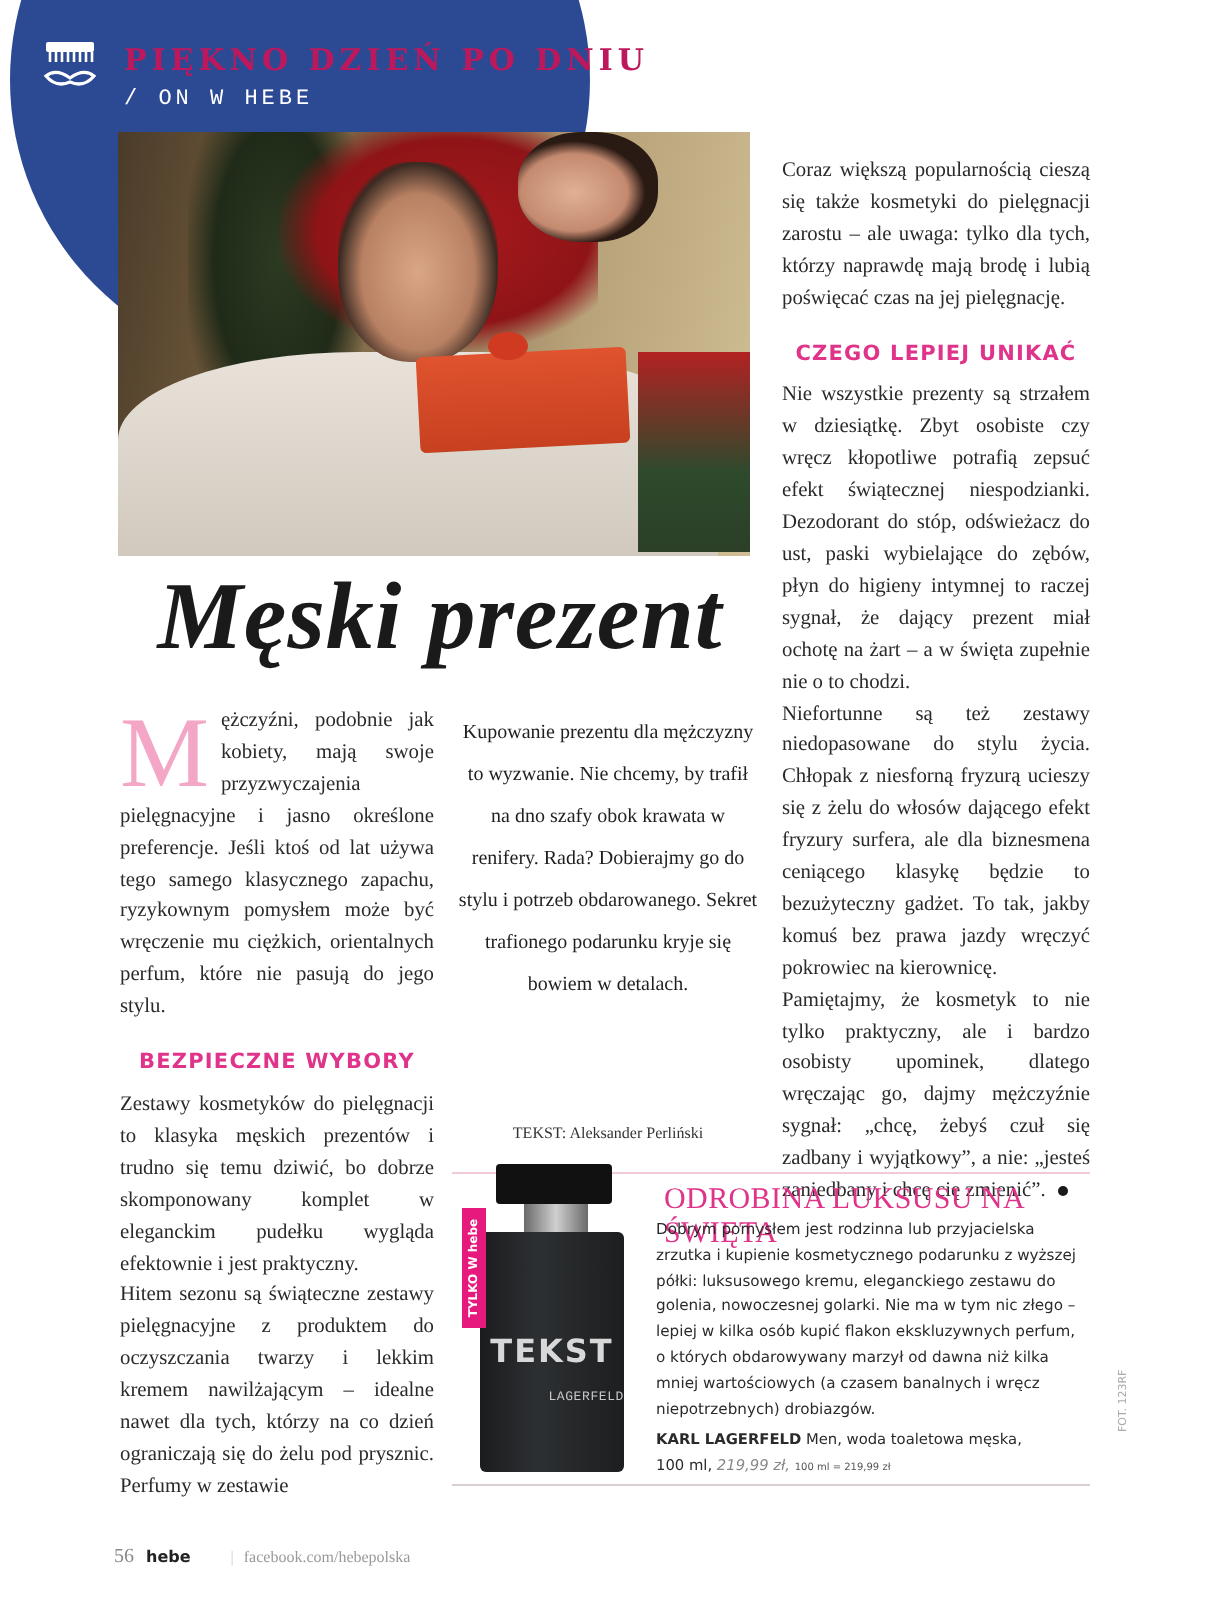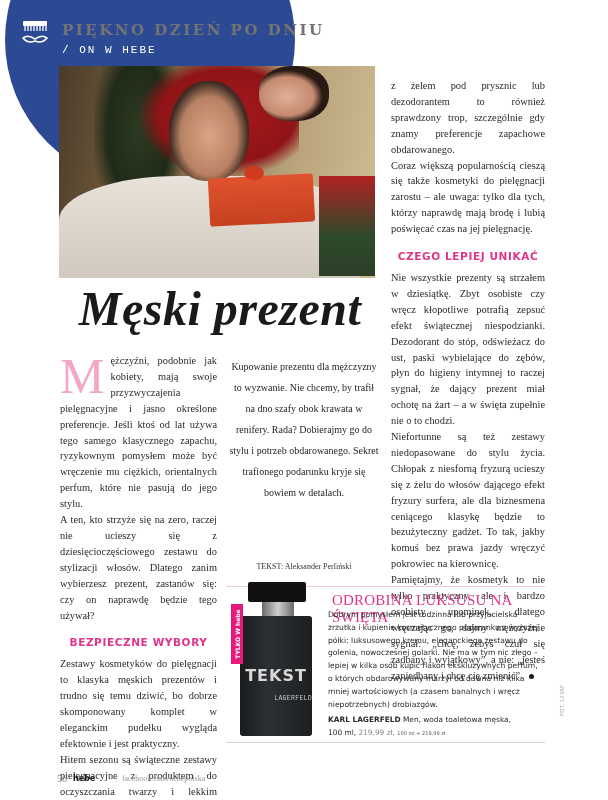--- a/index.html
+++ b/index.html
@@ -6,21 +6,21 @@
   html, body { width: 608px; height: 800px; background: #ffffff; overflow: hidden; }
   body { position: relative; font-family: "Liberation Serif", serif; color: #2a2a2a; }
 
   .blue-circle {
     position: absolute; left: 5px; top: -105px; width: 290px; height: 290px;
     border-radius: 50%; background: #2c4a94; z-index: 1;
   }
   .section-header { position: absolute; left: 20px; top: 14px; z-index: 3; display: flex; align-items: flex-start; }
   .section-header .comb-icon { width: 32px; height: 32px; margin-right: 10px; margin-top: 4px; }
   .section-title {
-    font-family: "DejaVu Serif", serif; font-weight: bold; color: #737373;
+    font-family: "DejaVu Serif", serif; font-weight: bold; color: #be185d;
     font-size: 15px; letter-spacing: 2.5px; line-height: 20px; margin-top: 6px;
   }
   .section-sub {
     font-family: Liberation Mono, monospace; color: #ffffff; font-size: 11px;
     letter-spacing: 2px; margin-top: 4px;
   }
 
   .hero-photo {
     position: absolute; left: 59px; top: 66px; width: 316px; height: 212px; z-index: 2;
     overflow: hidden;
@@ -86,21 +86,21 @@
   .exclusive-tag span { position: absolute; left: 50%; top: 50%; transform: translate(-50%,-50%) rotate(-90deg);
     white-space: nowrap; color: #fff; font-family: "DejaVu Sans", sans-serif; font-size: 6px; font-weight: bold; }
 
   .promo-title { position: absolute; left: 332px; top: 592px; width: 220px;
     font-family: "Liberation Serif", serif; color: #e0348a; font-size: 15px; letter-spacing: 0.2px; }
   .promo-body { position: absolute; left: 328px; top: 609px; width: 215px;
     font-family: "DejaVu Sans", sans-serif; font-size: 7.6px; line-height: 12.8px; color: #2a2a2a; }
   .promo-product { position: absolute; left: 328px; top: 714px; width: 215px;
     font-family: "DejaVu Sans", sans-serif; font-size: 7.4px; line-height: 12.5px; color: #2a2a2a; }
   .promo-product .pbrand { font-weight: bold; }
-  .promo-product .price { color: #888; }
+  .promo-product .price { color: #888; font-style: italic; }
   .promo-product .unit-price { color: #555; font-size: 5px; }
 
   .photo-credit { position: absolute; left: 559px; top: 716px; transform: rotate(-90deg); transform-origin: left top;
     font-family: "DejaVu Sans", sans-serif; font-size: 5.5px; color: #aaa; white-space: nowrap; }
 
   .footer { position: absolute; left: 36px; top: 773px; display: flex; align-items: center;
     font-family: "Liberation Serif", serif; font-size: 8px; color: #999; }
   .footer .page-num { font-size: 10px; color: #888; margin-right: 6px; padding-left: 21px; }
   .footer .logo { font-family: "DejaVu Sans", sans-serif; font-weight: bold; color: #222; font-size: 8px; margin-right: 20px; }
   .footer .sep { color: #ccc; margin-right: 5px; }
@@ -142,31 +142,29 @@
   <div class="gift-bow"></div>
   <div class="stocking"></div>
 </div>
 
 <h1 class="article-title">Męski prezent</h1>
 
 <div class="col col-left">
   <p>
     <span class="drop-cap">M</span><span>ężczyźni, podobnie jak kobiety, mają swoje przyzwyczajenia pielęgnacyjne i jasno określone preferencje. Jeśli ktoś od lat używa tego samego klasycznego zapachu, ryzykownym pomysłem może być wręczenie mu ciężkich, orientalnych perfum, które nie pasują do jego stylu.</span>
   </p>
-  <p>A ten, kto strzyże się na zero, raczej nie ucieszy się z dziesięcioczęściowego zestawu do stylizacji włosów. Dlatego zanim wybierzesz prezent, zastanów się: czy on naprawdę będzie tego używał?</p>
   <div class="subhead">BEZPIECZNE WYBORY</div>
   <p>Zestawy kosmetyków do pielęgnacji to klasyka męskich prezentów i trudno się temu dziwić, bo dobrze skomponowany komplet w eleganckim pudełku wygląda efektownie i jest praktyczny.</p>
   <p>Hitem sezonu są świąteczne zestawy pielęgnacyjne z produktem do oczyszczania twarzy i lekkim kremem nawilżającym – idealne nawet dla tych, którzy na co dzień ograniczają się do żelu pod prysznic. Perfumy w zestawie</p>
 </div>
 
 <div class="pull-quote">Kupowanie prezentu dla mężczyzny to wyzwanie. Nie chcemy, by trafił na dno szafy obok krawata w renifery. Rada? Dobierajmy go do stylu i potrzeb obdarowanego. Sekret trafionego podarunku kryje się bowiem w detalach.</div>
 <div class="byline">TEKST: Aleksander Perliński</div>
 
 <div class="col col-right">
-  <p>z żelem pod prysznic lub dezodorantem to również sprawdzony trop, szczególnie gdy znamy preferencje zapachowe obdarowanego.</p>
   <p>Coraz większą popularnością cieszą się także kosmetyki do pielęgnacji zarostu – ale uwaga: tylko dla tych, którzy naprawdę mają brodę i lubią poświęcać czas na jej pielęgnację.</p>
   <div class="subhead">CZEGO LEPIEJ UNIKAĆ</div>
   <p>Nie wszystkie prezenty są strzałem w dziesiątkę. Zbyt osobiste czy wręcz kłopotliwe potrafią zepsuć efekt świątecznej niespodzianki. Dezodorant do stóp, odświeżacz do ust, paski wybielające do zębów, płyn do higieny intymnej to raczej sygnał, że dający prezent miał ochotę na żart – a w święta zupełnie nie o to chodzi.</p>
   <p>Niefortunne są też zestawy niedopasowane do stylu życia. Chłopak z niesforną fryzurą ucieszy się z żelu do włosów dającego efekt fryzury surfera, ale dla biznesmena ceniącego klasykę będzie to bezużyteczny gadżet. To tak, jakby komuś bez prawa jazdy wręczyć pokrowiec na kierownicę.</p>
   <p><span>Pamiętajmy, że kosmetyk to nie tylko praktyczny, ale i bardzo osobisty upominek, dlatego wręczając go, dajmy mężczyźnie sygnał: „chcę, żebyś czuł się zadbany i wyjątkowy”, a nie: „jesteś zaniedbany i chcę cię zmienić”.</span><span class="end-mark"></span></p>
 </div>
 
 <div class="promo-box"></div>
 
 <div class="perfume">

